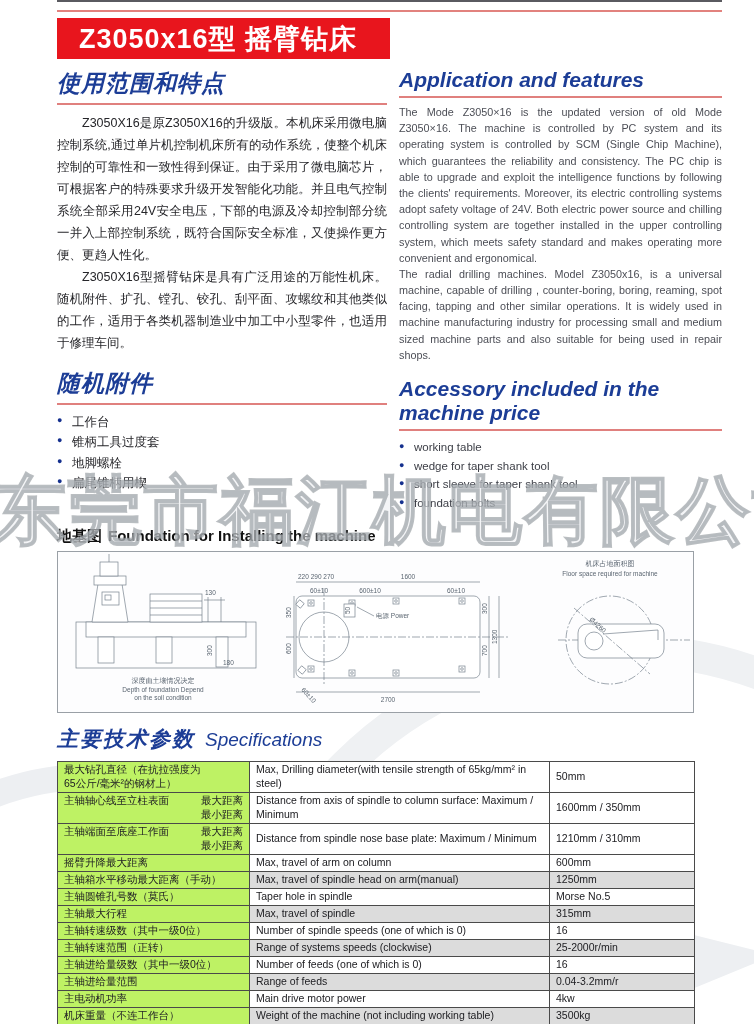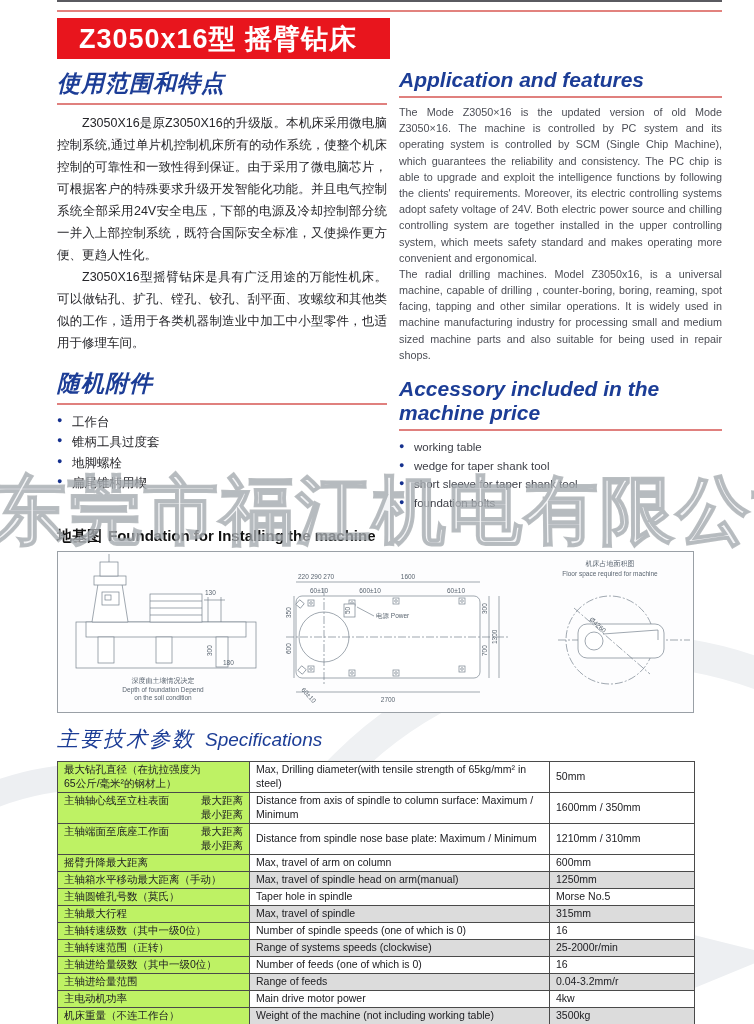--- a/index.html
+++ b/index.html
@@ -42,21 +42,21 @@
   .found-title .en-part { margin-left:6px; }
   .draw-box { margin-top:5px; width:637px; border:1px solid #9aa0a6; background:#fdfdfe; }
   .draw-box svg { display:block; }
   .draw-box svg .ln { stroke:#77828e; stroke-width:.7; fill:none; }
   .draw-box svg .wh { fill:#fff; }
   .draw-box svg .cl { stroke-dasharray:8 2 2 2; }
   .draw-box svg text { fill:#5a6570; stroke:none; font-size:6.5px; font-family:"Liberation Sans",sans-serif; }
   .draw-box svg text.cap { font-size:7px; }
 
   .spec-title { margin-top:12px; color:#1c3d96; font-style:italic; }
-  .spec-title .t-zh { font-size:21px; font-weight:normal; letter-spacing:2px; }
+  .spec-title .t-zh { font-size:21px; font-weight:bold; letter-spacing:2px; }
   .spec-title .t-en { font-size:19px; margin-left:10px; }
 
   table.spec { margin-top:8px; width:637px; border-collapse:collapse; table-layout:fixed; }
   table.spec td { border:1px solid #4a4a4a; font-size:10.5px; color:#202024; padding:1px 6px; line-height:1.25; vertical-align:middle; }
   table.spec .c-zh { width:192px; background:#bef264; }
   table.spec .c-en { width:300px; background:#fff; }
   table.spec .c-val { width:145px; background:#fff; }
   table.spec tr.alt .c-en, table.spec tr.alt .c-val { background:#dcdcdc; }
   table.spec tr { height:17px; }
   table.spec tr.tall { height:31px; }
@@ -85,21 +85,21 @@
 
     <div class="banner">
       <span>Z3050x16型  摇臂钻床</span>
     </div>
 
     <div class="two-col">
       <div>
         <div class="sec-title">使用范围和特点</div>
         <div class="zh-body">
           <p>Z3050X16是原Z3050X16的升级版。本机床采用微电脑控制系统,通过单片机控制机床所有的动作系统，使整个机床控制的可靠性和一致性得到保证。由于采用了微电脑芯片，可根据客户的特殊要求升级开发智能化功能。并且电气控制系统全部采用24V安全电压，下部的电源及冷却控制部分统一并入上部控制系统，既符合国际安全标准，又使操作更方便、更趋人性化。</p>
-          <p>Z3050X16型摇臂钻床是具有广泛用途的万能性机床。可以做钻孔、扩孔、镗孔、铰孔、刮平面、攻螺纹和其他类似的工作，适用于各类机器制造业中加工中小型零件，也适用于修理车间。</p>
+          <p>Z3050X16型摇臂钻床是具有广泛用途的万能性机床。随机附件、扩孔、镗孔、铰孔、刮平面、攻螺纹和其他类似的工作，适用于各类机器制造业中加工中小型零件，也适用于修理车间。</p>
         </div>
         <div class="acc-block">
           <div class="sec-title">随机附件</div>
           <ul class="bullets">
               <li>工作台</li>
               <li>锥柄工具过度套</li>
               <li>地脚螺栓</li>
               <li>扁尾锥柄用楔</li>
             </ul>
         </div>

